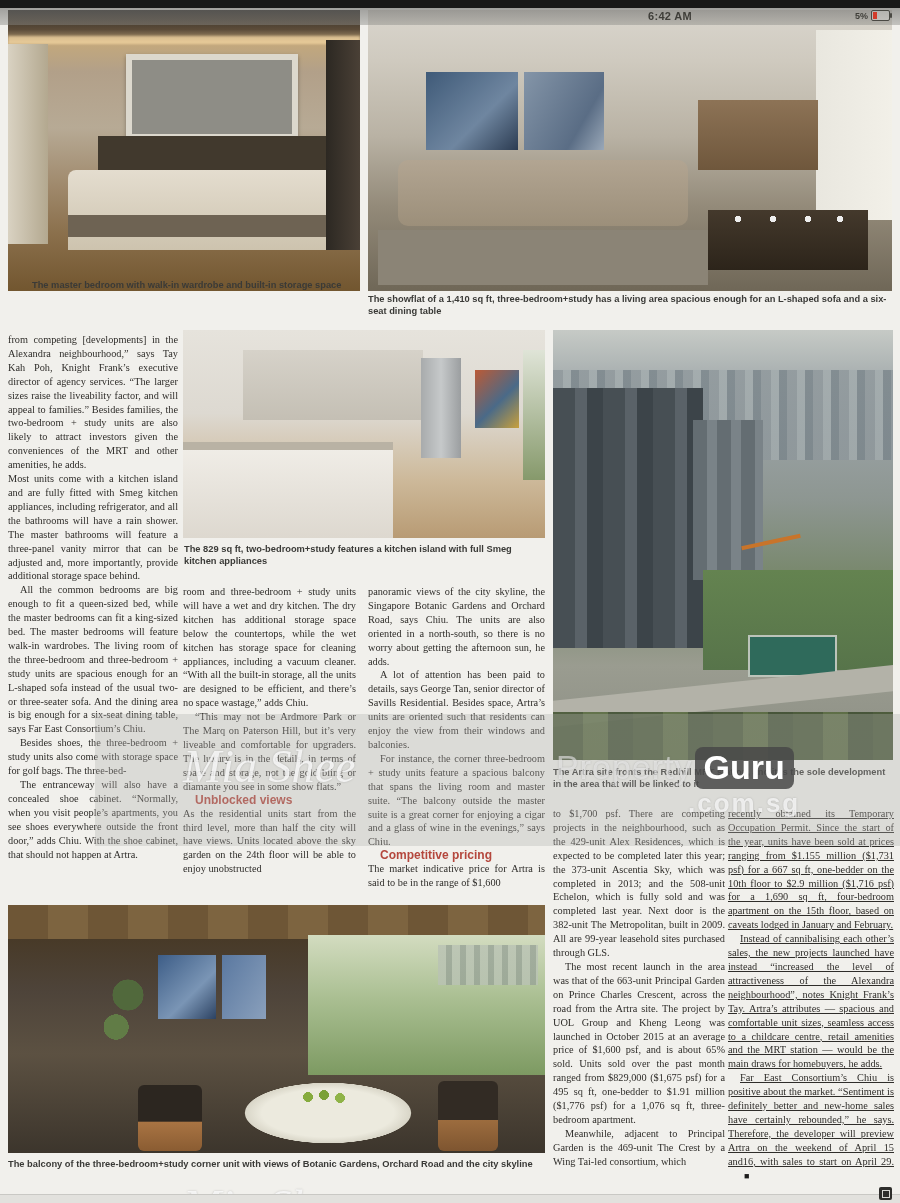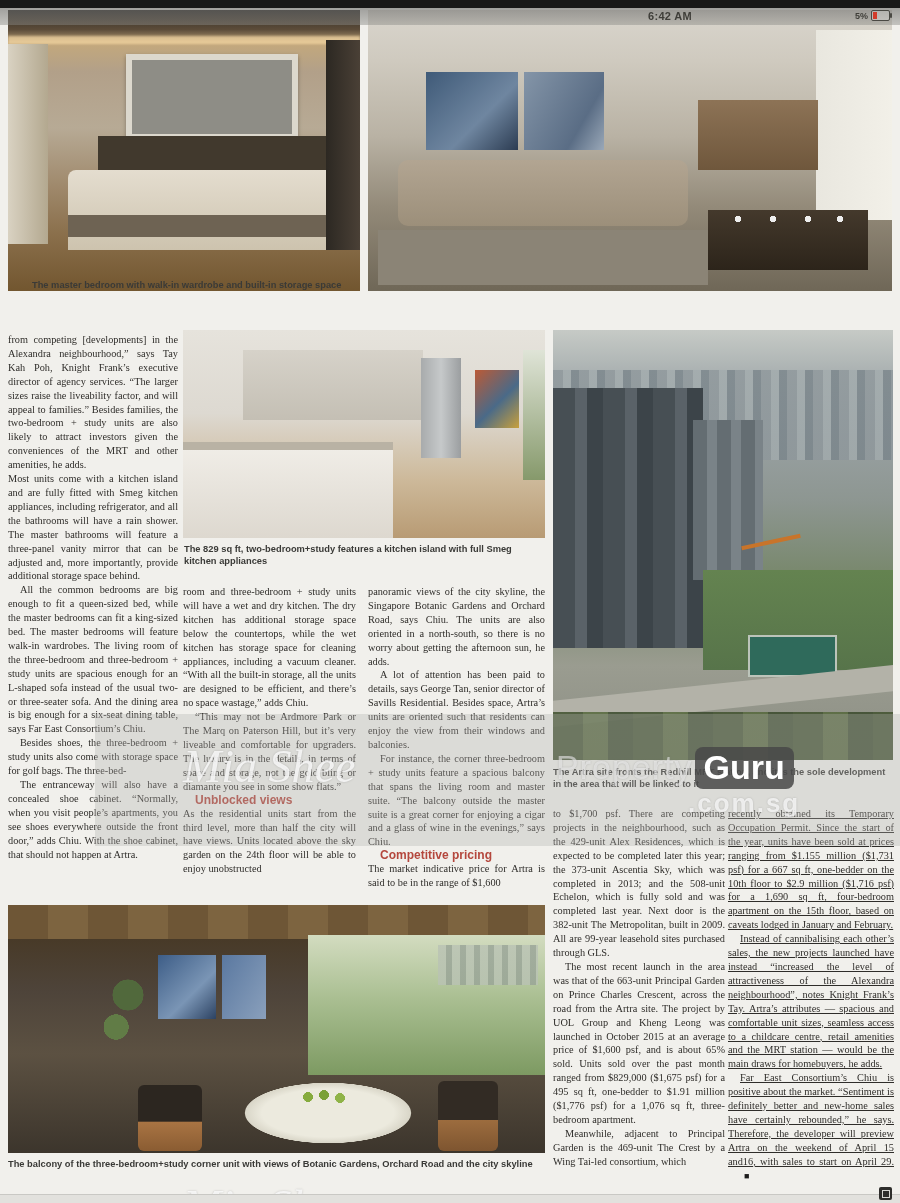--- a/index.html
+++ b/index.html
@@ -77,20 +77,21 @@
     <div class="ly" style="left:156px;top:62px;width:80px;height:78px;background:linear-gradient(120deg,#8495a8,#5a6d85 70%,#9aa8b8);"></div>
     <div class="ly" style="left:448px;top:20px;width:76px;height:190px;background:linear-gradient(90deg,#e9e7df,#f2f0e8);"></div>
     <div class="ly" style="left:330px;top:90px;width:120px;height:70px;background:linear-gradient(180deg,#8d7356,#6f573c);"></div>
     <div class="ly" style="left:30px;top:150px;width:290px;height:66px;background:linear-gradient(180deg,#b2a592,#9c8f7a);border-radius:10px;"></div>
     <div class="ly" style="left:10px;top:220px;width:330px;height:55px;background:#8b8476;"></div>
     <div class="ly" style="left:340px;top:200px;width:160px;height:60px;background:linear-gradient(180deg,#44392c,#2c241a);"></div>
     <div class="ly" style="left:360px;top:204px;width:120px;height:10px;background:radial-gradient(circle 5px at 10px 5px,#eee 60%,transparent 61%),radial-gradient(circle 5px at 45px 5px,#eee 60%,transparent 61%),radial-gradient(circle 5px at 80px 5px,#eee 60%,transparent 61%),radial-gradient(circle 5px at 112px 5px,#eee 60%,transparent 61%);"></div>
   </div>
 
   <div class="caption" style="left:8px;top:280px;width:352px;margin-left:24px;">The master bedroom with walk-in wardrobe and built-in storage space</div>
+  <div class="caption" style="left:368px;top:294px;width:524px;">The showflat of a 1,410 sq ft, three-bedroom+study has a living area spacious enough for an L-shaped sofa and a six-seat dining table</div>
 
   <div class="col" style="left:8px;top:333px;width:170px;height:571px;">
     <p class="cont">from competing [developments] in the Alexandra neighbourhood,” says Tay Kah Poh, Knight Frank’s executive director of agency services. “The larger sizes raise the liveability factor, and will appeal to families.” Besides families, the two-bedroom + study units are also likely to attract investors given the conveniences of the MRT and other amenities, he adds.</p>
     <p class="cont">Most units come with a kitchen island and are fully fitted with Smeg kitchen appliances, including refrigerator, and all the bathrooms will have a rain shower. The master bathrooms will feature a three-panel vanity mirror that can be adjusted and, more importantly, provide additional storage space behind.</p>
     <p>All the common bedrooms are big enough to fit a queen-sized bed, while the master bedrooms can fit a king-sized bed. The master bedrooms will feature walk-in wardrobes. The living room of the three-bedroom and three-bedroom + study units are spacious enough for an L-shaped sofa instead of the usual two- or three-seater sofa. And the dining area is big enough for a six-seat dining table, says Far East Consortium’s Chiu.</p>
     <p>Besides shoes, the three-bedroom + study units also come with storage space for golf bags. The three-bed-</p>
     <p>The entranceway will also have a concealed shoe cabinet. “Normally, when you visit people’s apartments, you see shoes everywhere outside the front door,” adds Chiu. With the shoe cabinet, that should not happen at Artra.</p>
   </div>
 
   <div class="photo" style="left:183px;top:330px;width:362px;height:208px;

